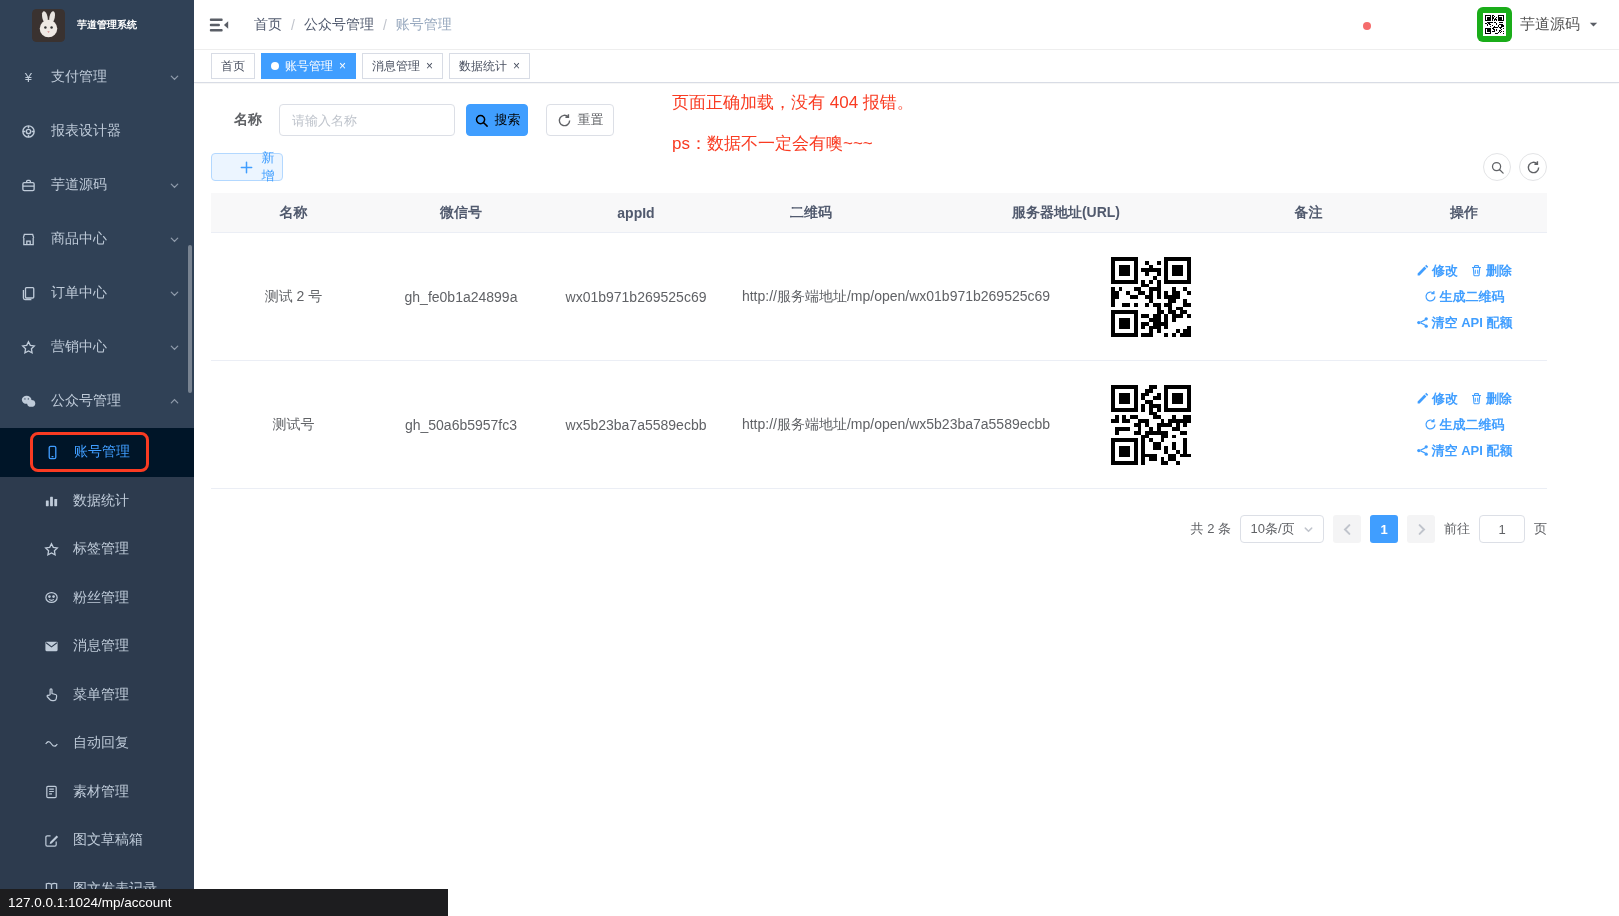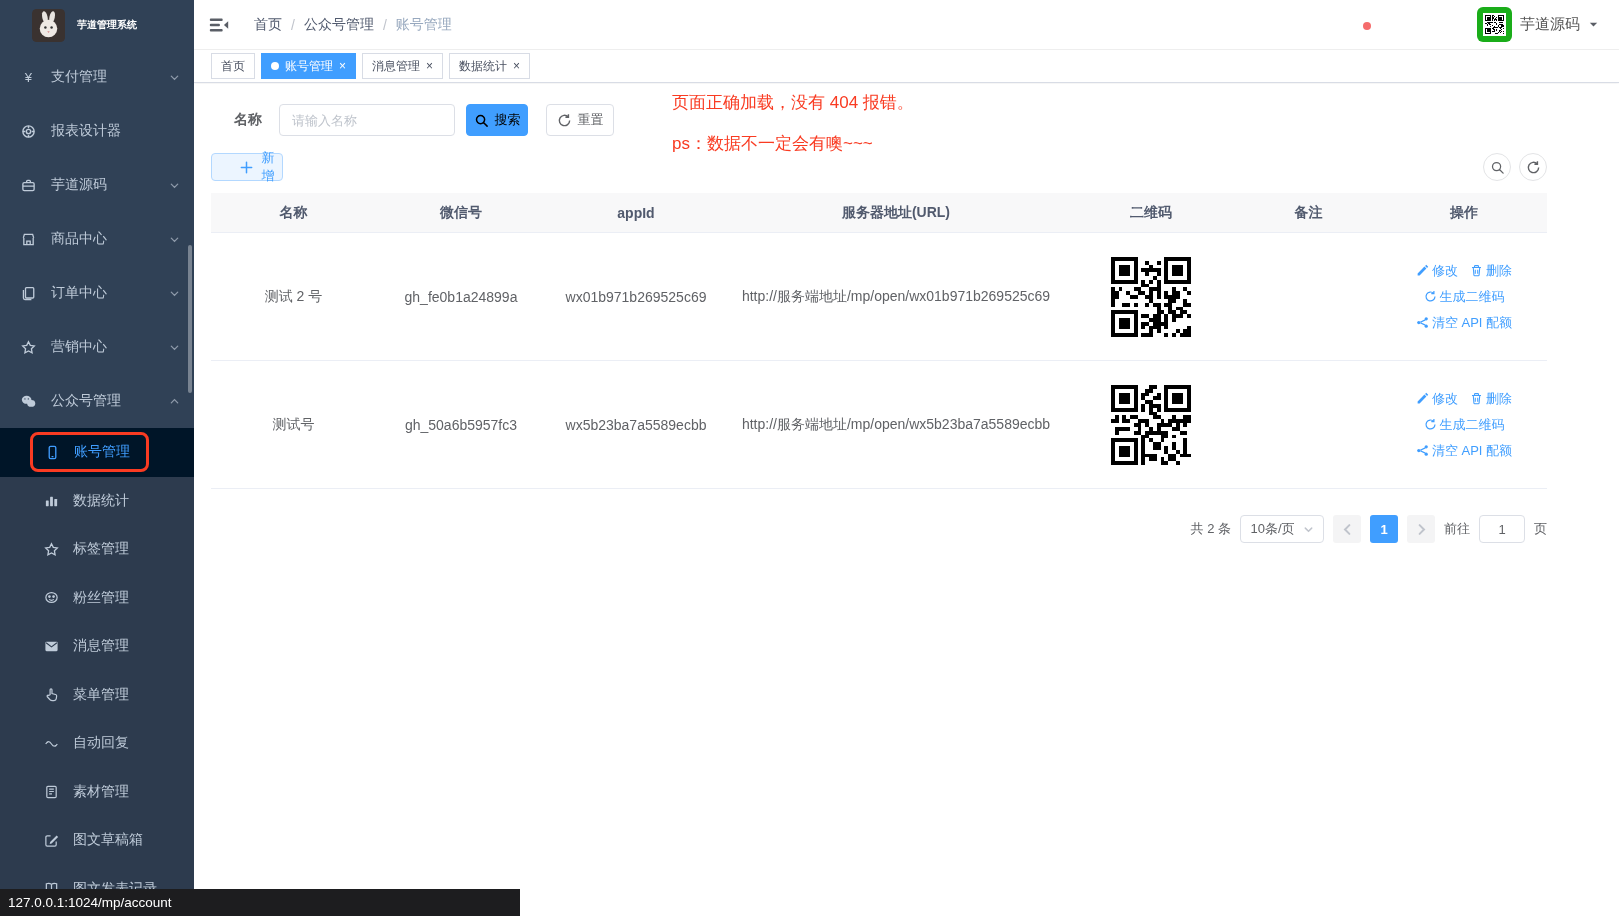--- a/index.html
+++ b/index.html
@@ -63,34 +63,34 @@
   .circle-btn.c2{left:1325px;}
 
   
   .table{position:absolute;left:17px;top:109px;width:1336px;font-size:14px;color:#606266;}
   .trow{display:flex;border-bottom:1px solid #ebeef5;}
   .thead{background:#f8f8f9;height:40px;font-weight:700;color:#515a6e;border-bottom:1px solid #ebeef5;display:flex;}
   .cell{display:flex;align-items:center;justify-content:center;text-align:center;padding:0 4px;overflow:hidden;}
   .trow.body{height:128px;background:#fff;}
   .qr{width:80px;height:80px;display:block;}
   .ops{display:flex;flex-direction:column;gap:8px;align-items:center;justify-content:center;}
-  .opline{display:flex;gap:12px;justify-content:center;}
+  .opline{display:flex;gap:12px;justify-content:center;font-weight:bold;}
   .op{color:var(--primary,#409eff);font-size:13px;display:inline-flex;align-items:center;gap:3px;cursor:pointer;text-decoration:none;white-space:nowrap;}
   .op .ico{font-size:13px;}
 
   
   .pagination{position:absolute;top:431px;right:72px;display:flex;align-items:center;gap:9px;font-size:13px;color:#606266;}
   .psize{width:84px;height:28px;border:1px solid #dcdfe6;border-radius:4px;display:flex;align-items:center;justify-content:center;gap:8px;cursor:pointer;}
   .psize .ico{color:#c0c4cc;font-size:11px;}
   .pbtn{width:28px;height:28px;border:none;border-radius:3px;background:#f4f4f5;color:#c0c4cc;display:flex;align-items:center;justify-content:center;font-size:12px;cursor:pointer;}
   .pbtn.page{background:var(--primary,#409eff);color:#fff;font-weight:bold;font-size:13px;}
   .goto-input{width:46px;height:28px;border:1px solid #dcdfe6;border-radius:4px;text-align:center;font-size:13px;color:#606266;outline:none;}
 
   
-  .statusbar{position:absolute;left:0;bottom:0;width:520px;height:27px;background:var(--status_bar_bg,#1d1d1f);color:#fff;font-size:13.5px;line-height:27px;padding-left:8px;z-index:10;}
+  .statusbar{position:absolute;left:0;bottom:0;width:448px;height:27px;background:var(--status_bar_bg,#1d1d1f);color:#fff;font-size:13.5px;line-height:27px;padding-left:8px;z-index:10;}
 </style>
 </head>
 <body>
 
 <div class="page">
 
   <aside class="sidebar">
     <div class="logo-row">
       <span class="logo-avatar">
         <svg viewBox="0 0 32 32">
@@ -640,22 +640,22 @@
             <path d="M13.5 8a5.5 5.5 0 1 1-1.6-3.9M12.2 1.3v3.2H9"></path>
           </svg>
         </span>
     </div>
 
     <div class="table" id="data-table">
         <div class="thead">
           <div class="cell" style="width: 165px;">名称</div>
           <div class="cell" style="width: 170px;">微信号</div>
           <div class="cell" style="width: 180px;">appId</div>
+          <div class="cell" style="width: 170px;">二维码</div>
           <div class="cell" style="width: 340px;">服务器地址(URL)</div>
-          <div class="cell" style="width: 170px;">二维码</div>
           <div class="cell" style="width: 145px;">备注</div>
           <div class="cell" style="width: 166px;">操作</div>
         </div>
         <div class="trow body">
           <div class="cell" style="width: 165px;">测试 2 号</div>
           <div class="cell" style="width: 170px;">gh_fe0b1a24899a</div>
           <div class="cell" style="width: 180px;">wx01b971b269525c69</div>
           <div class="cell" style="width: 340px;">http://服务端地址/mp/open/wx01b971b269525c69</div>
           <div class="cell" style="width: 170px;">
             <span>

